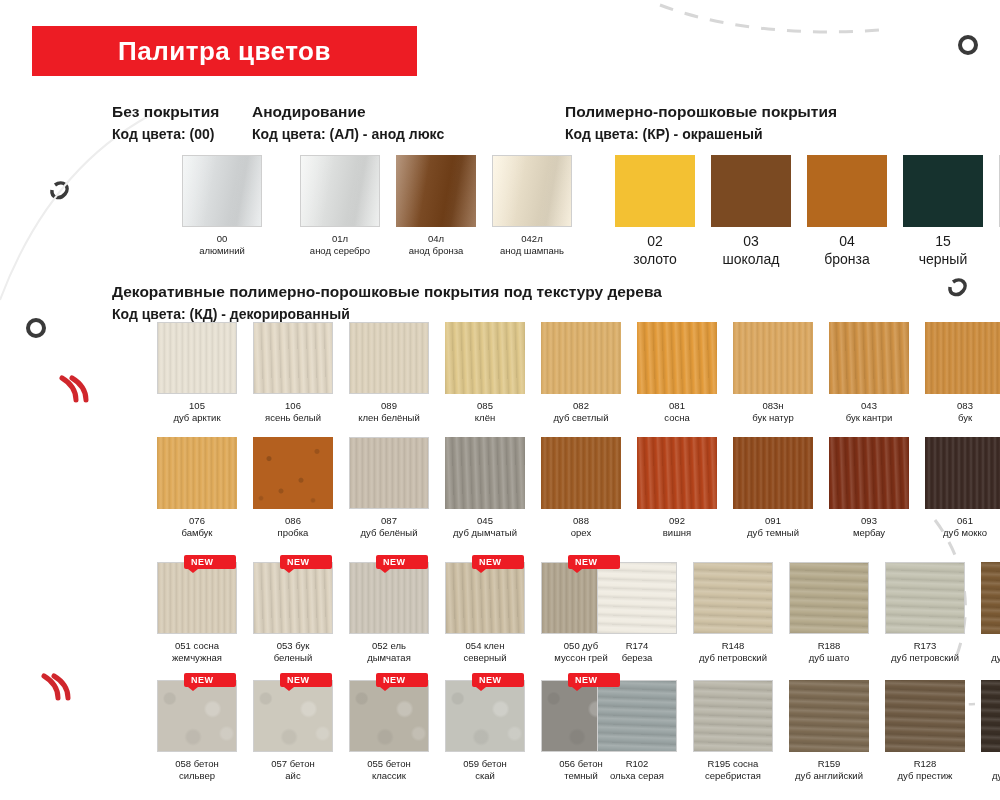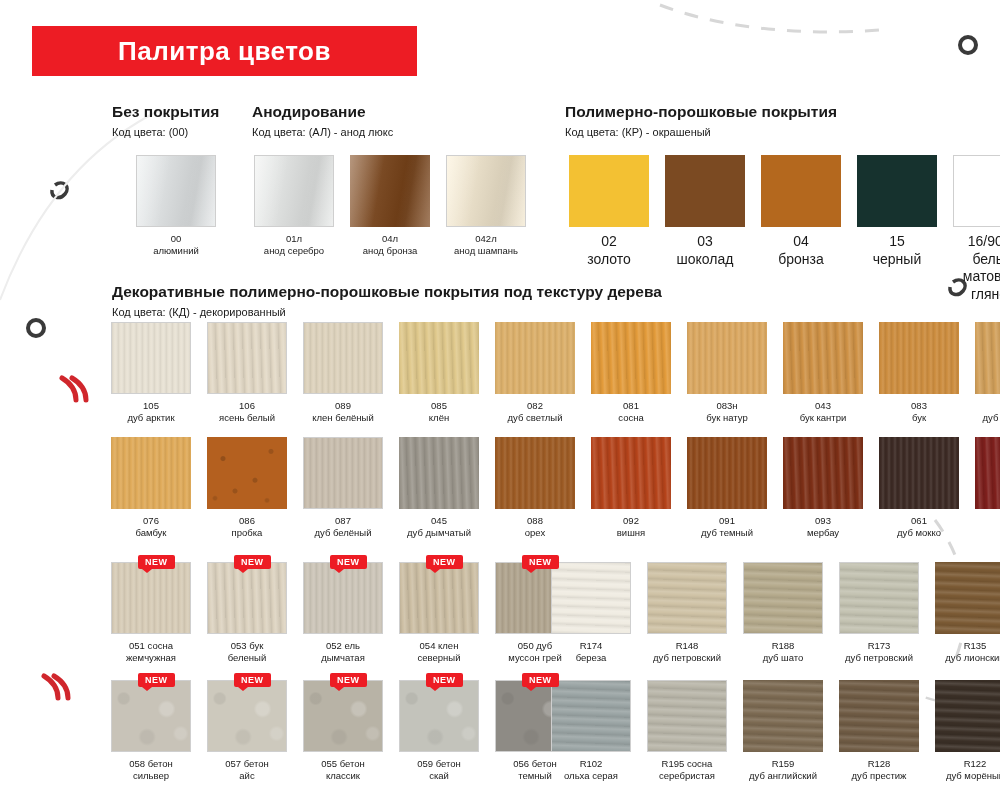--- a/index.html
+++ b/index.html
@@ -38,29 +38,29 @@
   
   .h-group { position: absolute; }
   .h-title {
     font-size: 15.5px;
     font-weight: bold;
     color: #1a1a1a;
     white-space: nowrap;
     line-height: 1.2;
   }
   .h-sub {
-    font-size: 11px;
-    font-weight: normal;
+    font-size: 14px;
+    font-weight: bold;
     color: #1a1a1a;
     white-space: nowrap;
     margin-top: 4px;
   }
 
   
-  .row { position: absolute; display: flex; }
+  .row { position: absolute; display: flex; margin-left: 46px; }
   .cell {
     display: flex;
     flex-direction: column;
     align-items: center;
     margin-right: 10px;
   }
   .cell:last-child { margin-right: 0; }
   .sw {
     width: 80px; height: 72px;
     position: relative;
@@ -79,21 +79,21 @@
   .cap.small { font-size: 14px; }
 
   
   .newbadge {
     position: absolute;
     top: -8px; left: 26px;
     background: #ed1c24;
     color: #fff;
     font-size: 9px;
     font-weight: bold;
-    padding: 2px 7px 2px 7px;
+    padding: 2px 22px 2px 7px;
     border-radius: 2px;
     letter-spacing: 0.5px;
     z-index: 3;
   }
   .newbadge:after {
     content:"";
     position:absolute;
     left: 4px; bottom: -4px;
     border-left: 5px solid transparent;
     border-right: 5px solid transparent;

